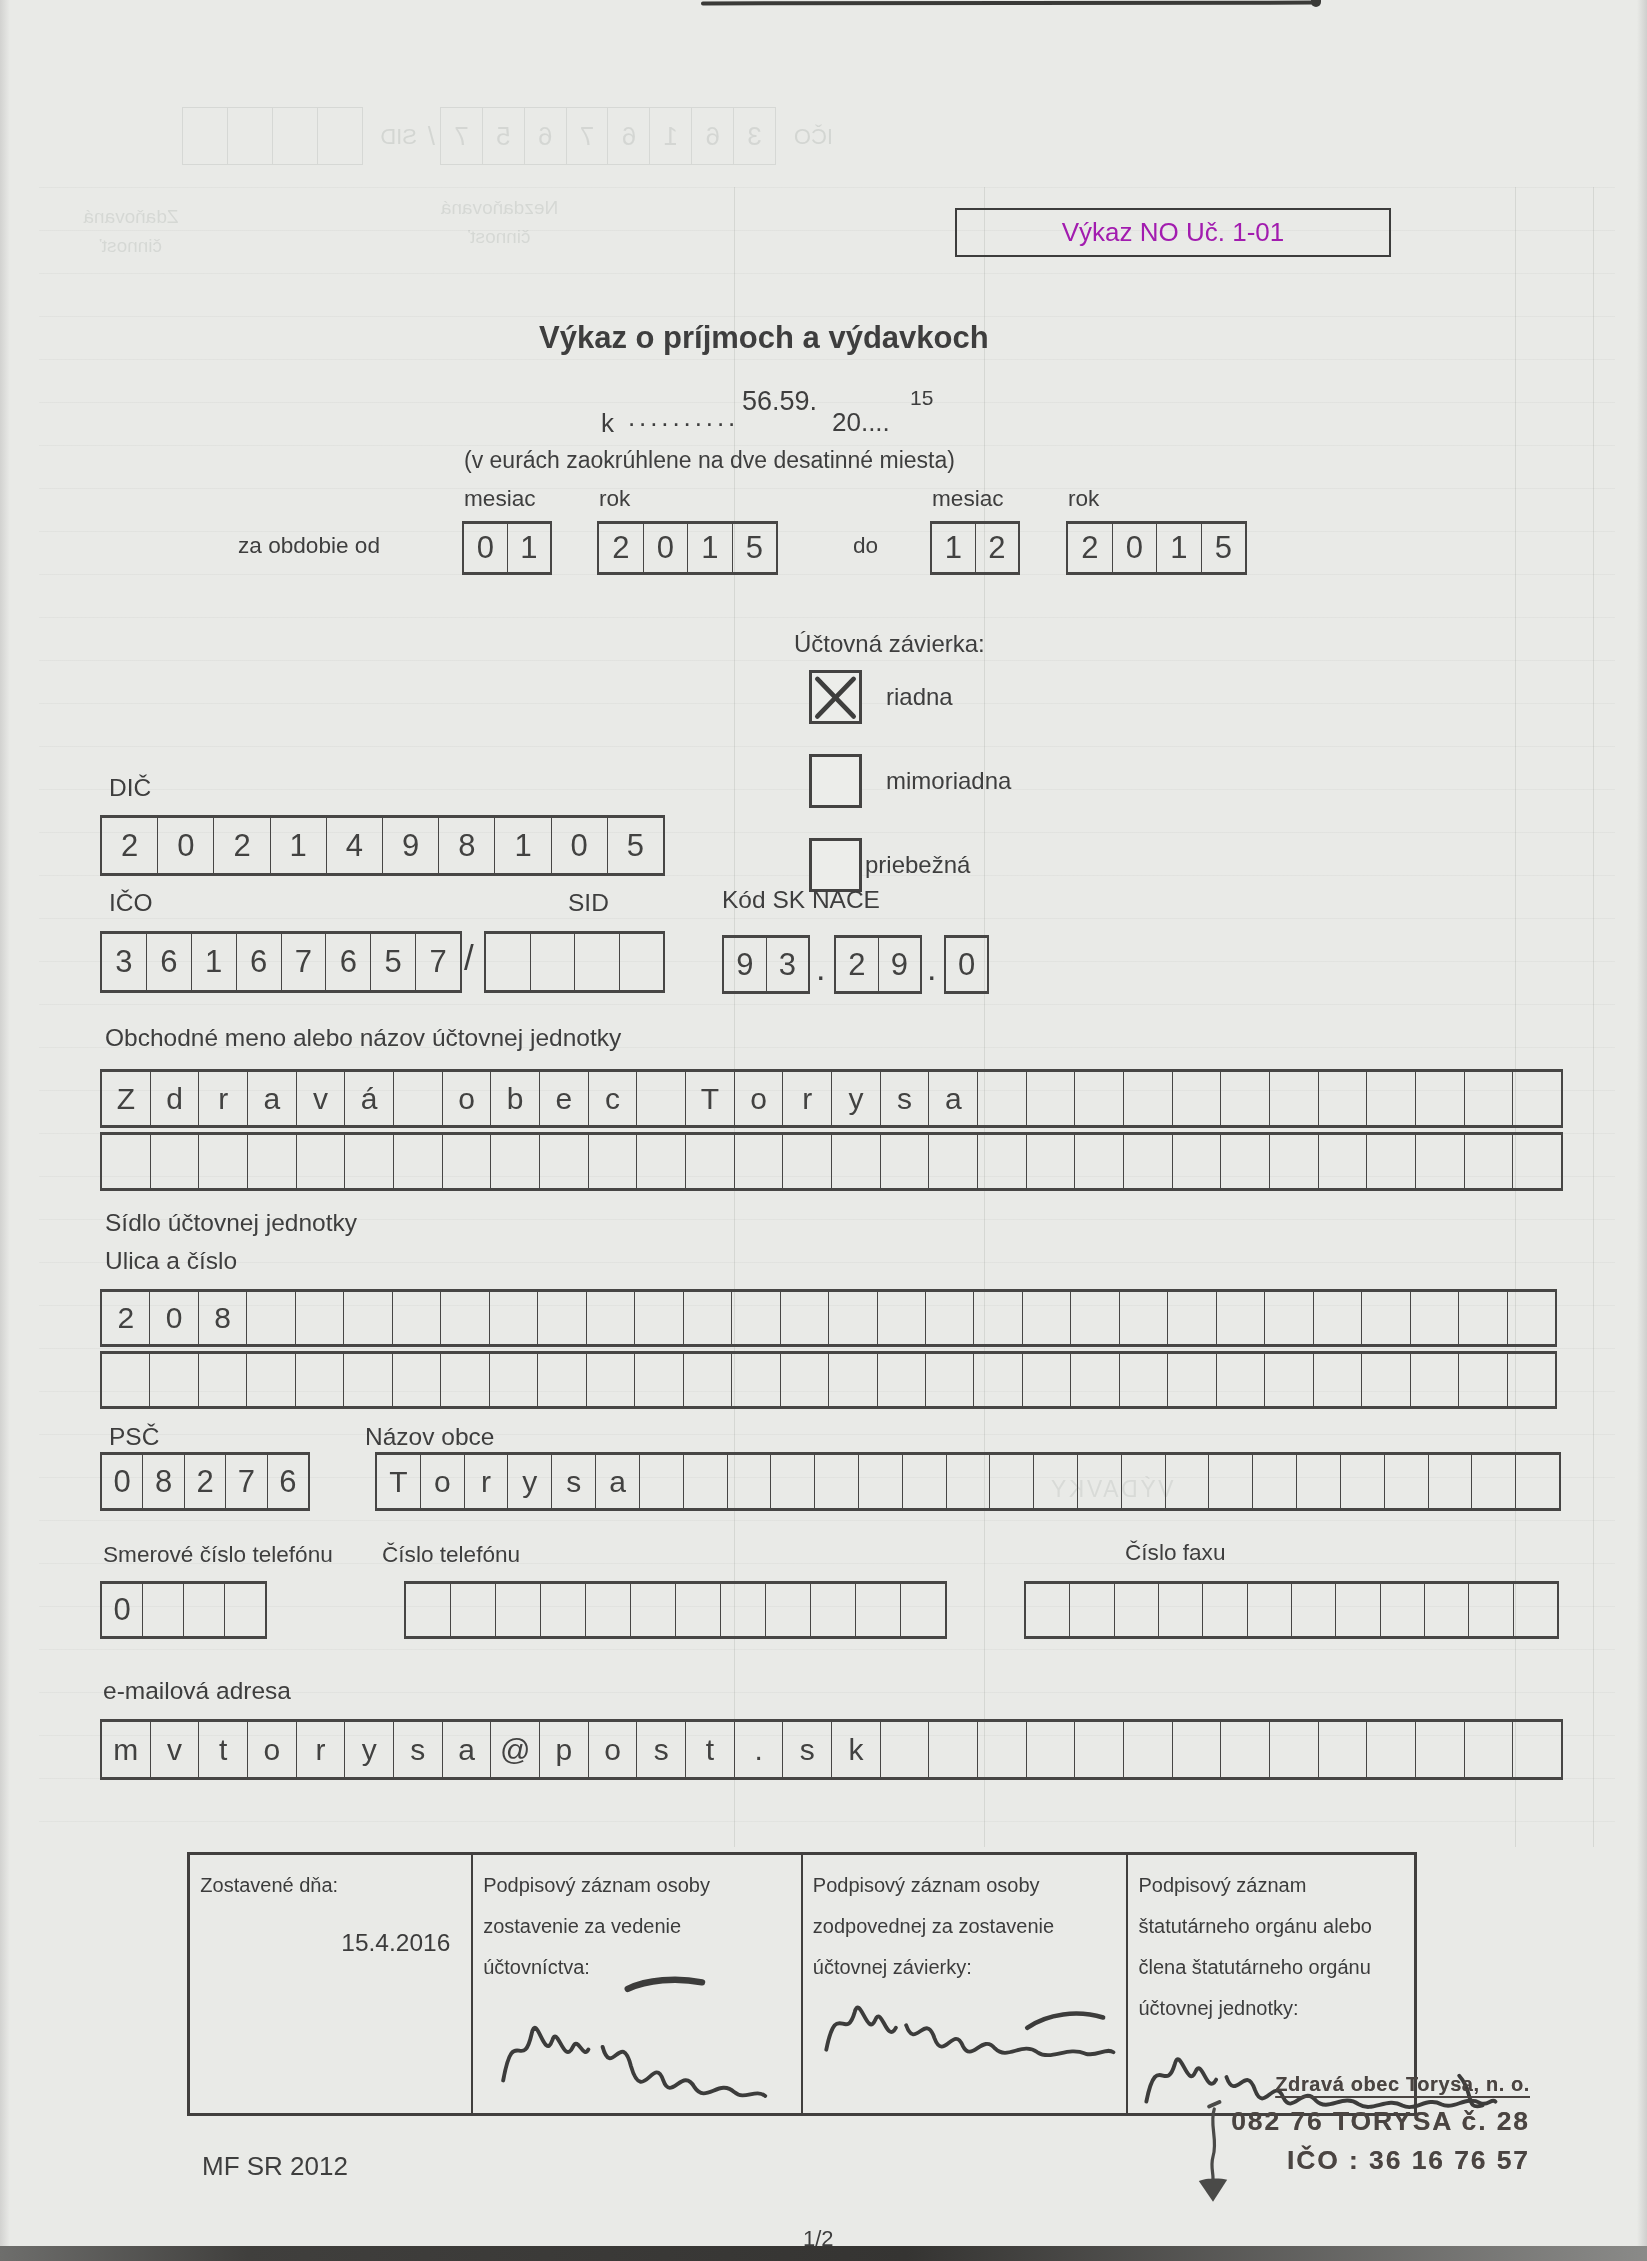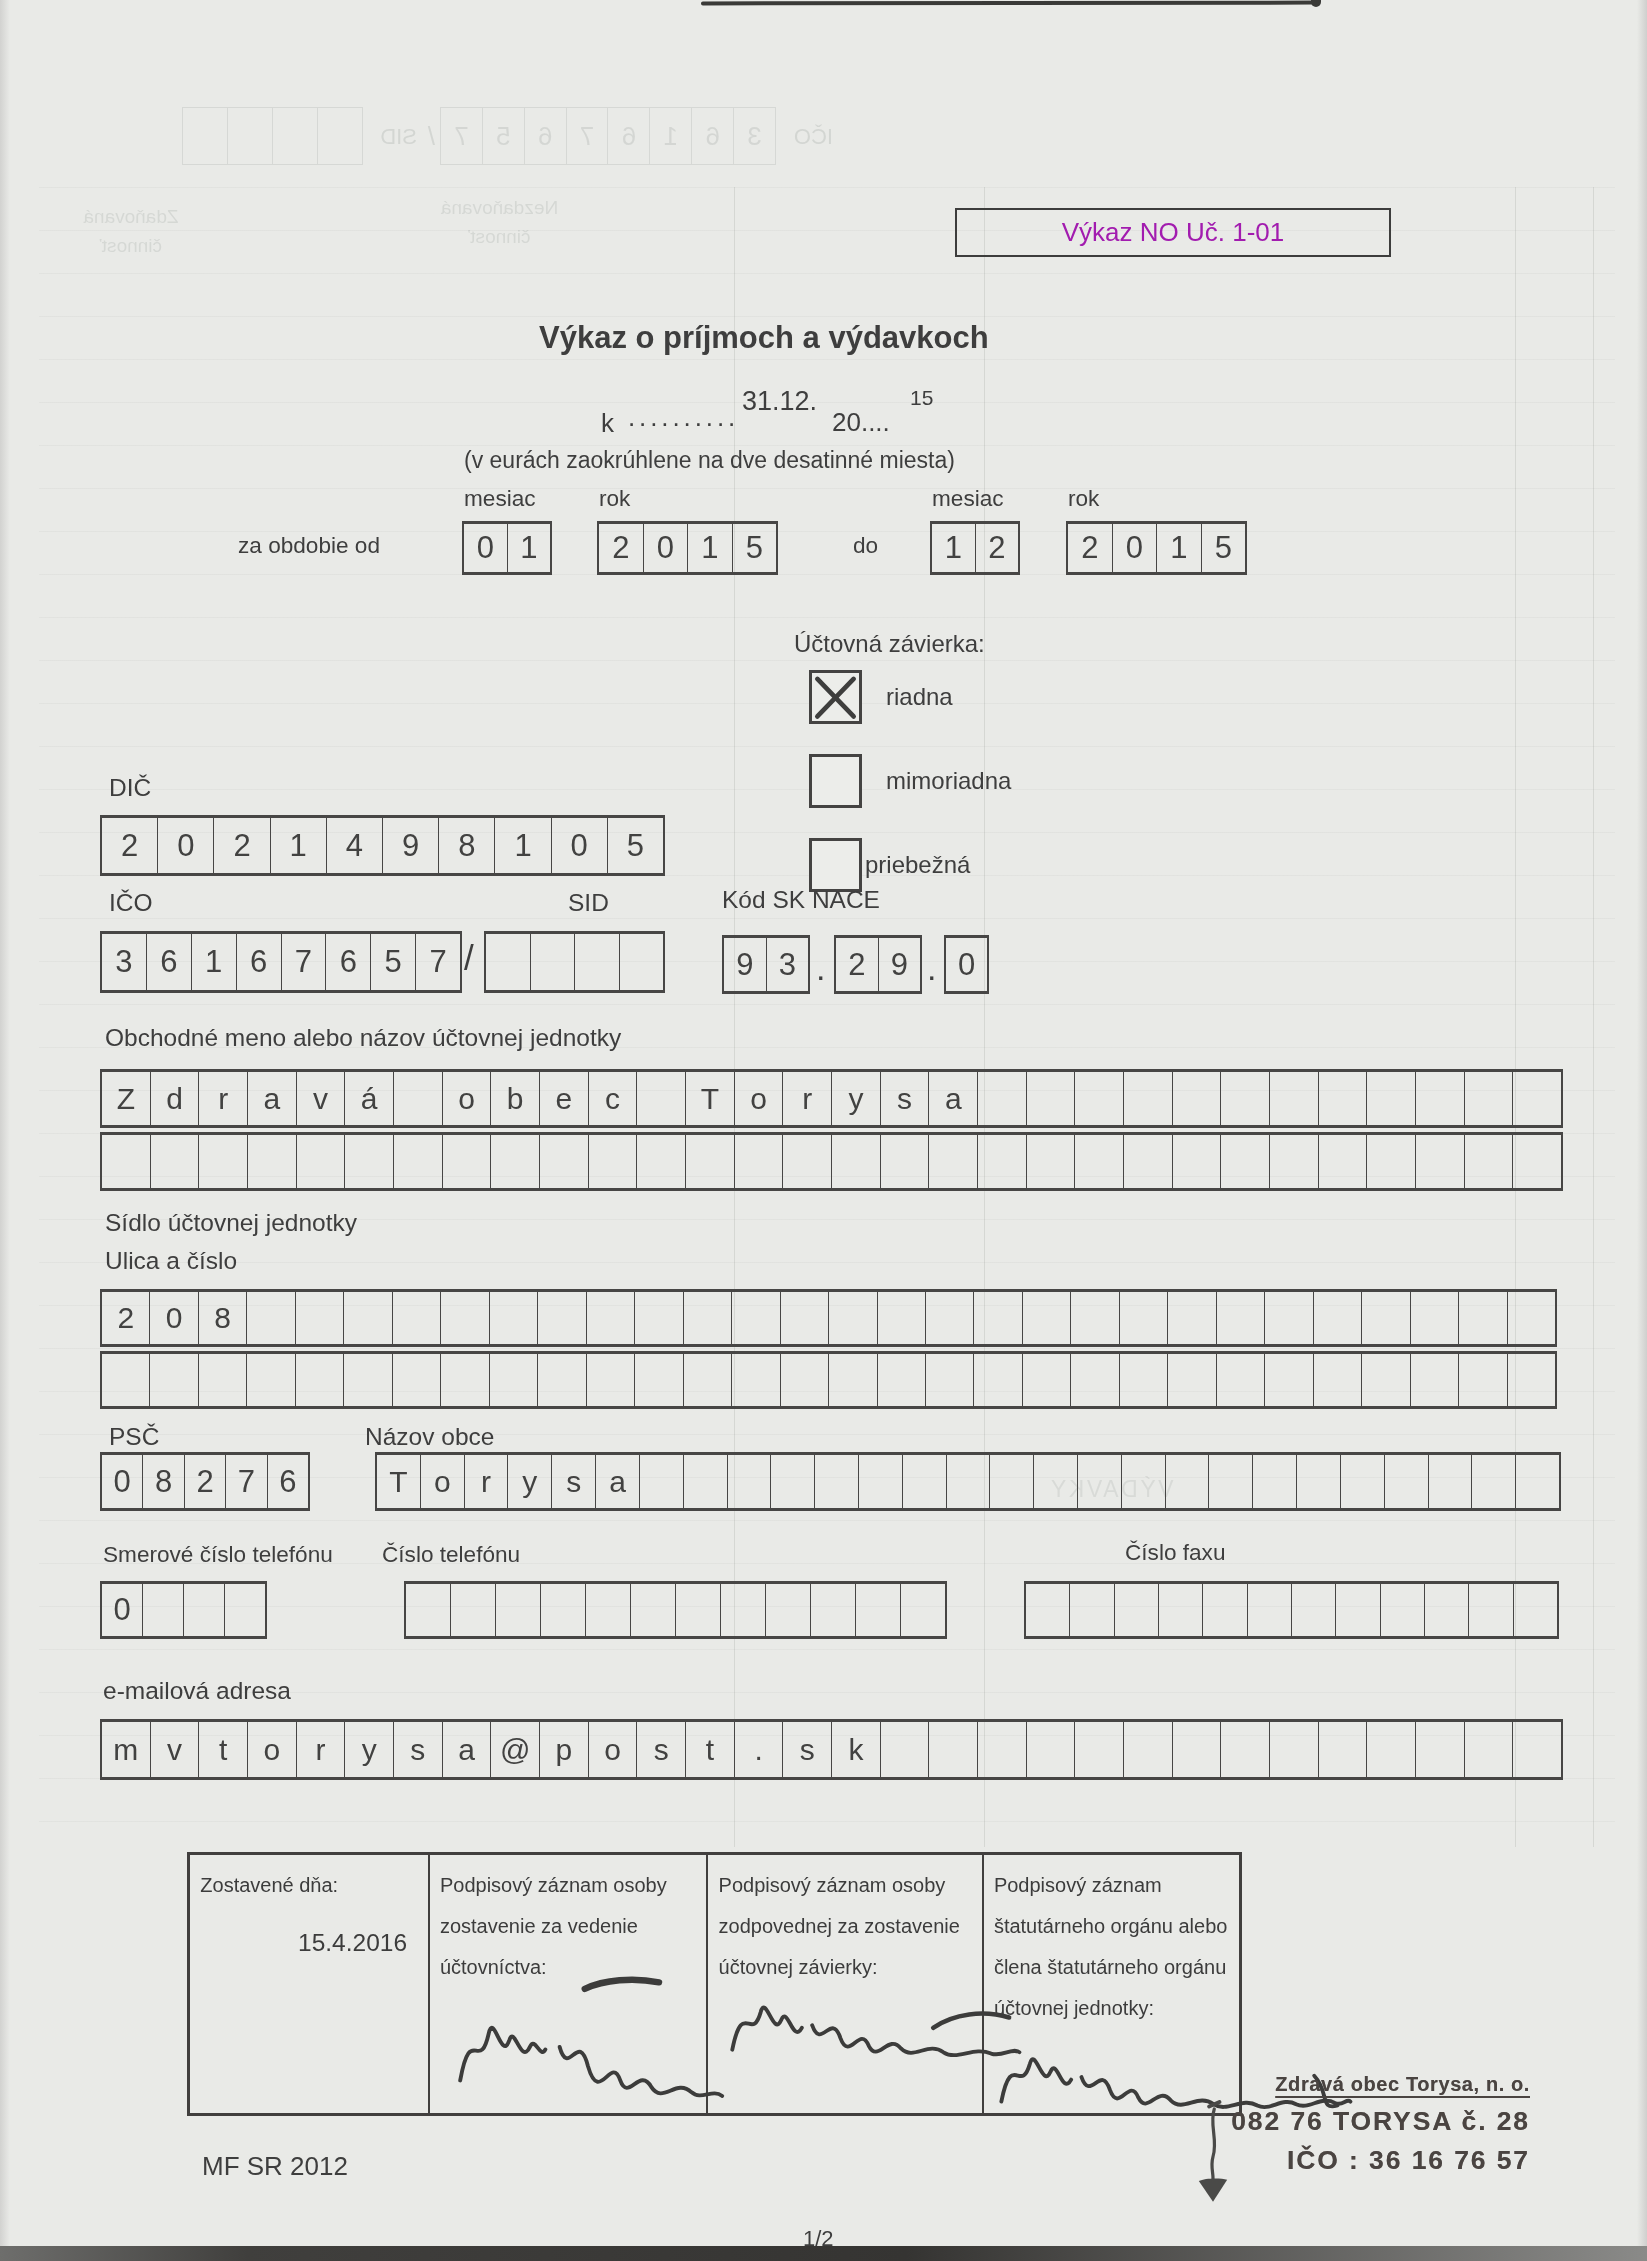--- a/index.html
+++ b/index.html
@@ -82,21 +82,21 @@
   <div class="abs" style="left:955px;top:208px;width:436px;height:49px;border:2.6px solid #3d3d3c;box-sizing:border-box;
               display:flex;align-items:center;justify-content:center;">
     <span style="font-size:26px;color:#a21caf;">Výkaz NO Uč. 1-01</span>
   </div>
 
   <div class="abs lbl" style="left:539px;top:320px;font-size:31px;font-weight:bold;">Výkaz o príjmoch a výdavkoch</div>
 
   <div class="abs" style="left:601px;top:389px;width:362px;height:52px;">
     <span class="abs lbl" style="left:0;top:19.4px;font-size:26px;">k</span>
     <span class="abs lbl dots" style="left:27px;top:13px;font-size:26px;">..........</span>
-    <span class="abs lbl" style="left:141px;top:-2.6px;font-size:27px;">31.12.</span>
+    <span class="abs lbl" style="left:141px;top:-2.6px;font-size:27px;">56.59.</span>
     <span class="abs lbl" style="left:231px;top:18px;font-size:26px;">20....</span>
     <span class="abs lbl" style="left:309px;top:-2.6px;font-size:21px;text-align:right;">15</span>
   </div>
 
   <div class="abs lbl" style="left:464px;top:447px;font-size:23px;">(v eurách zaokrúhlene na dve desatinné miesta)</div>
 
   <div class="abs lbl" style="left:238px;top:533px;font-size:22.6px;">za obdobie od</div>
   <div class="abs lbl" style="left:464px;top:486px;font-size:22.6px;">mesiac</div>
   <div class="abs lbl" style="left:599px;top:486px;font-size:22.6px;">rok</div>
   <div class="abs grid digits" style="left:462px;top:521px;width:90px;height:54px;">
@@ -430,21 +430,21 @@
       <div class="cell"></div>
       <div class="cell"></div>
       <div class="cell"></div>
       <div class="cell"></div>
       <div class="cell"></div>
       <div class="cell"></div>
       <div class="cell"></div>
       <div class="cell"></div>
     </div>
 
-  <div class="abs" id="sig-table" style="left:187px;top:1852px;width:1055px;height:264px;">
+  <div class="abs" id="sig-table" style="left:187px;top:1852px;width:1230px;height:264px;">
     <div class="sig-col" style="width:284px;">
       <div>Zostavené dňa:</div>
       <div style="text-align:right;padding-right:9px;margin-top:22px;font-size:24.5px;line-height:1.2;">15.4.2016</div>
     </div>
     <div class="sig-col" style="width:331px;">
       <div>
           <div class="sigline">Podpisový záznam osoby</div>
           <div class="sigline">zostavenie za vedenie</div>
           <div class="sigline">účtovníctva:</div>
         </div>

